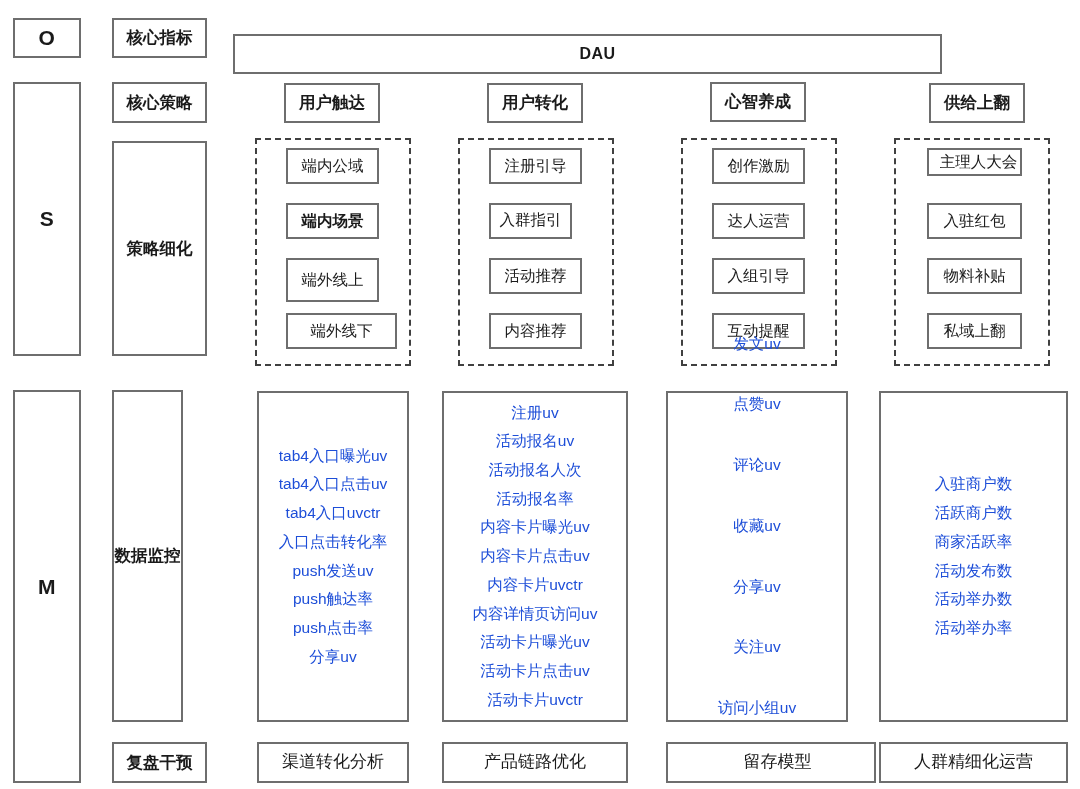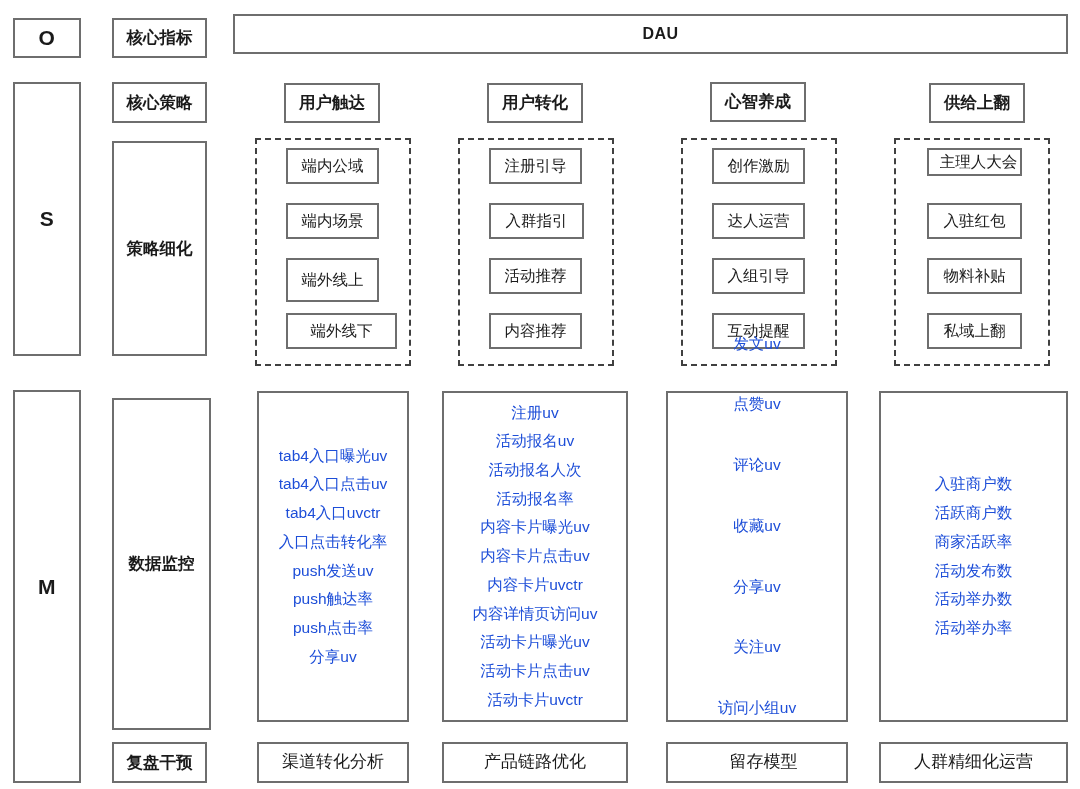--- a/index.html
+++ b/index.html
@@ -91,59 +91,59 @@
 </style>
 </head>
 <body>
 
 <div id="canvas">
 
   <div class="box osm-letter" style="left:13px; top:18px; width:68px; height:40px;">O</div>
 
   <div class="box row-label" style="left:112px; top:18px; width:95px; height:40px;">核心指标</div>
 
-  <div class="box dau-label" style="left:233px; top:14px; width:835px; height:40px;padding-left:20px;">DAU</div>
+  <div class="box dau-label" style="left:233px; top:34px; width:709px; height:40px;padding-left:20px;">DAU</div>
 
   <div class="box osm-letter" style="left:13px; top:82px; width:68px; height:274px;">S</div>
 
   <div class="box row-label" style="left:112px; top:82px; width:95px; height:41px;">核心策略</div>
 
   <div class="box row-label" style="left:112px; top:141px; width:95px; height:215px;">策略细化</div>
 
   <div class="box strategy-head" style="left:284px; top:83px; width:96px; height:40px;">用户触达</div>
   <div class="dashed" style="left:255px; top:138px; width:156px; height:228px;"></div>
   <div class="box tactic" style="left:286px; top:148px; width:93px; height:36px;">端内公域</div>
-  <div class="box tactic" style="left:286px; top:203px; width:93px; height:36px;">端内场景</div>
+  <div class="box tactic" style="left:286px; top:203px; width:93px; height:36px;font-weight:bold;">端内场景</div>
   <div class="box tactic" style="left:286px; top:258px; width:93px; height:44px;">端外线上</div>
   <div class="box tactic" style="left:286px; top:313px; width:111px; height:36px;">端外线下</div>
 
   <div class="box strategy-head" style="left:487px; top:83px; width:96px; height:40px;">用户转化</div>
   <div class="dashed" style="left:458px; top:138px; width:156px; height:228px;"></div>
   <div class="box tactic" style="left:489px; top:148px; width:93px; height:36px;">注册引导</div>
-  <div class="box tactic" style="left:489px; top:203px; width:95px; height:36px;">入群指引</div>
+  <div class="box tactic" style="left:489px; top:203px; width:83px; height:36px;font-family:Liberation Mono, monospace;">入群指引</div>
   <div class="box tactic" style="left:489px; top:258px; width:93px; height:36px;">活动推荐</div>
   <div class="box tactic" style="left:489px; top:313px; width:93px; height:36px;">内容推荐</div>
 
   <div class="box strategy-head" style="left:710px; top:82px; width:96px; height:40px;">心智养成</div>
   <div class="dashed" style="left:681px; top:138px; width:156px; height:228px;"></div>
   <div class="box tactic" style="left:712px; top:148px; width:93px; height:36px;">创作激励</div>
   <div class="box tactic" style="left:712px; top:203px; width:93px; height:36px;">达人运营</div>
   <div class="box tactic" style="left:712px; top:258px; width:93px; height:36px;">入组引导</div>
   <div class="box tactic" style="left:712px; top:313px; width:93px; height:36px;">互动提醒</div>
 
   <div class="box strategy-head" style="left:929px; top:83px; width:96px; height:40px;">供给上翻</div>
   <div class="dashed" style="left:894px; top:138px; width:156px; height:228px;"></div>
   <div class="box tactic" style="left:927px; top:148px; width:95px; height:28px;padding-left:8px;">主理人大会</div>
   <div class="box tactic" style="left:927px; top:203px; width:95px; height:36px;">入驻红包</div>
   <div class="box tactic" style="left:927px; top:258px; width:95px; height:36px;">物料补贴</div>
   <div class="box tactic" style="left:927px; top:313px; width:95px; height:36px;">私域上翻</div>
 
   <div class="box osm-letter" style="left:13px; top:390px; width:68px; height:393px;">M</div>
 
-  <div class="box row-label" style="left:112px; top:390px; width:99px; height:332px;margin-top:8px;">数据监控</div>
+  <div class="box row-label" style="left:112px; top:390px; width:71px; height:332px;">数据监控</div>
 
   <div class="box row-label" style="left:112px; top:742px; width:95px; height:41px;">复盘干预</div>
 
   <div class="metric-panel" style="left:257px; top:391px; width:152px; height:331px;">
     <span class="metric">tab4入口曝光uv</span>
     <span class="metric">tab4入口点击uv</span>
     <span class="metric">tab4入口uvctr</span>
     <span class="metric">入口点击转化率</span>
     <span class="metric">push发送uv</span>
     <span class="metric">push触达率</span>
@@ -180,16 +180,16 @@
     <span class="metric">入驻商户数</span>
     <span class="metric">活跃商户数</span>
     <span class="metric">商家活跃率</span>
     <span class="metric">活动发布数</span>
     <span class="metric">活动举办数</span>
     <span class="metric">活动举办率</span>
   </div>
 
   <div class="box bottom-item" style="left:257px; top:742px; width:152px; height:41px;">渠道转化分析</div>
   <div class="box bottom-item" style="left:442px; top:742px; width:186px; height:41px;">产品链路优化</div>
-  <div class="box bottom-item" style="left:666px; top:742px; width:182px; height:41px;padding-left:13px;">留存模型</div>
+  <div class="box bottom-item" style="left:666px; top:742px; width:210px; height:41px;padding-left:13px;">留存模型</div>
   <div class="box bottom-item" style="left:879px; top:742px; width:189px; height:41px;">人群精细化运营</div>
 
 </div>
 
 </body></html>

